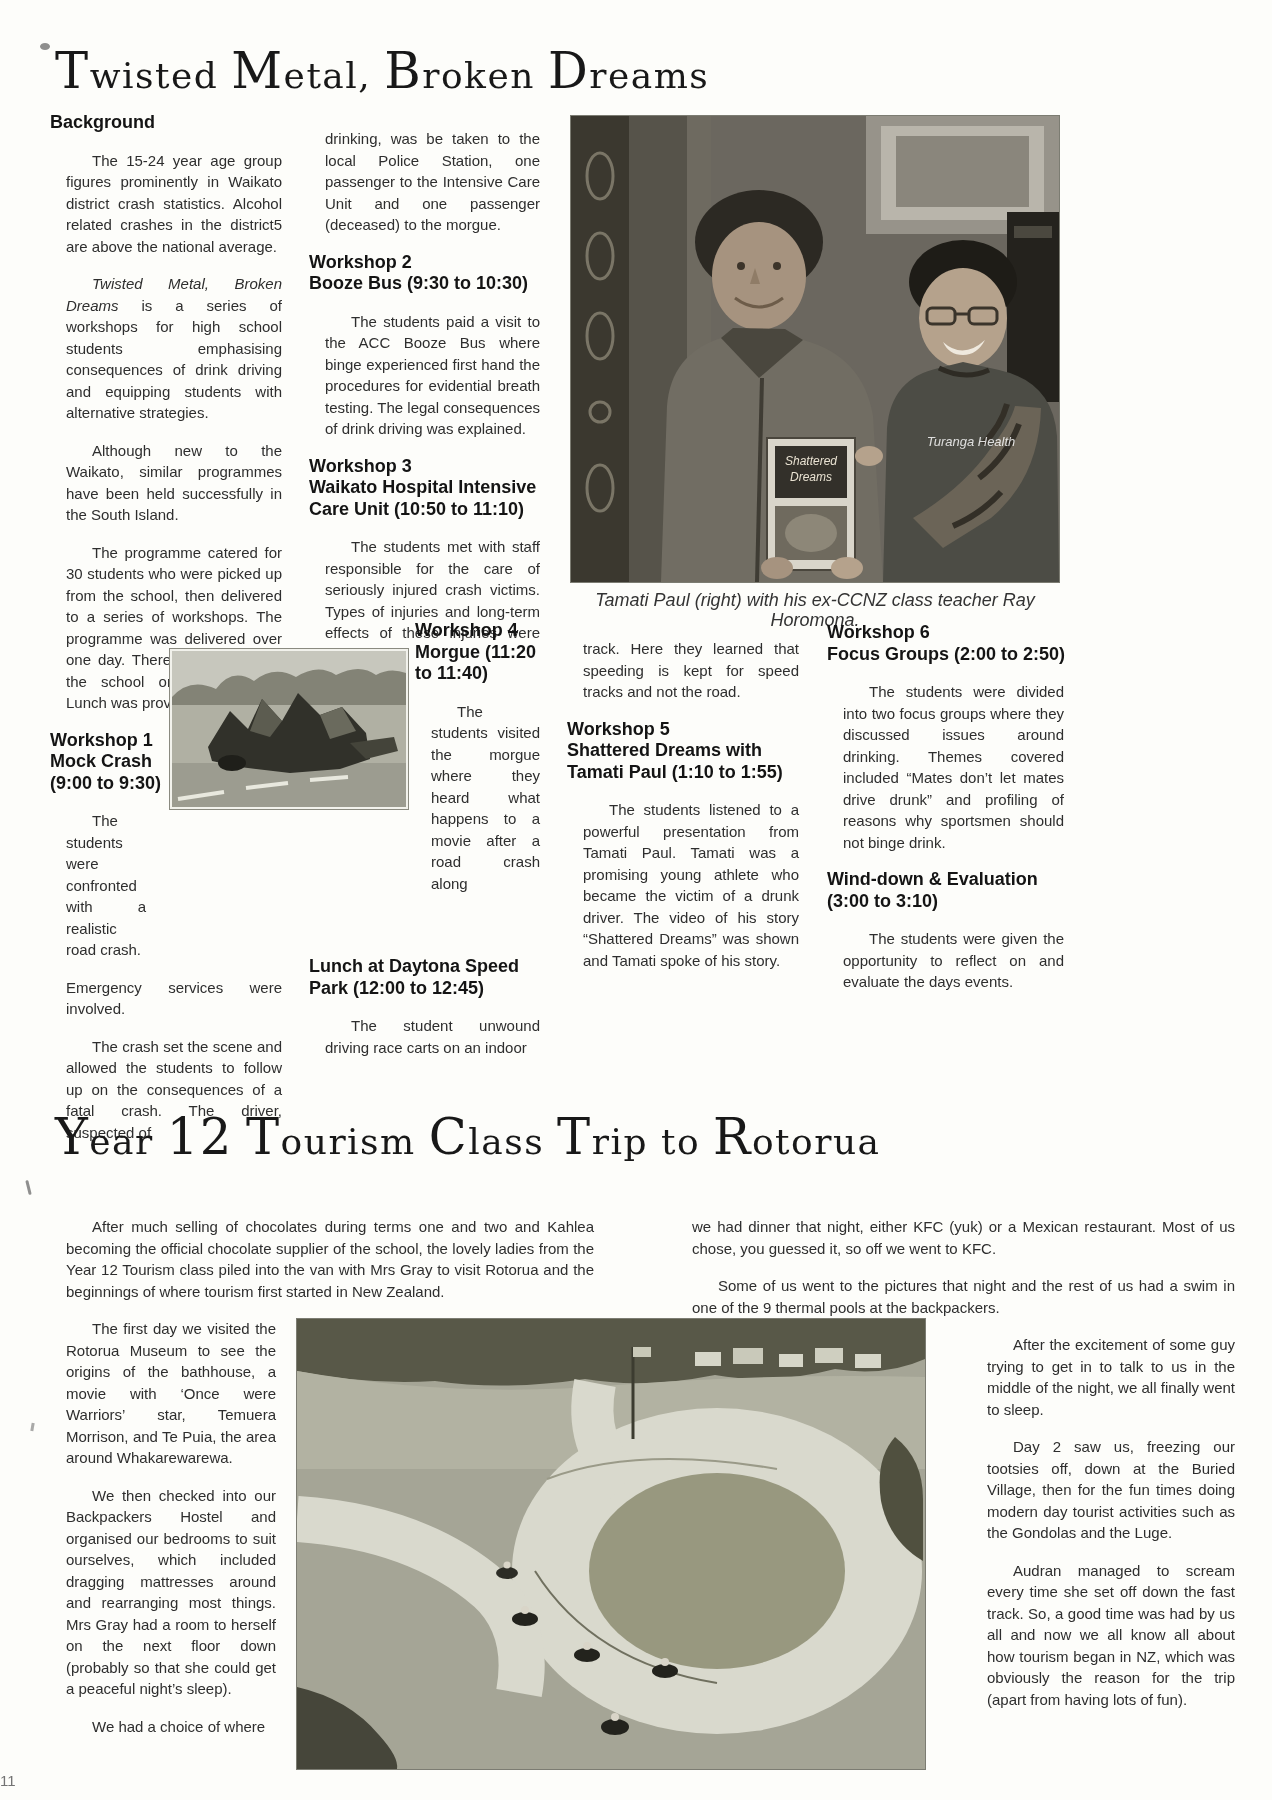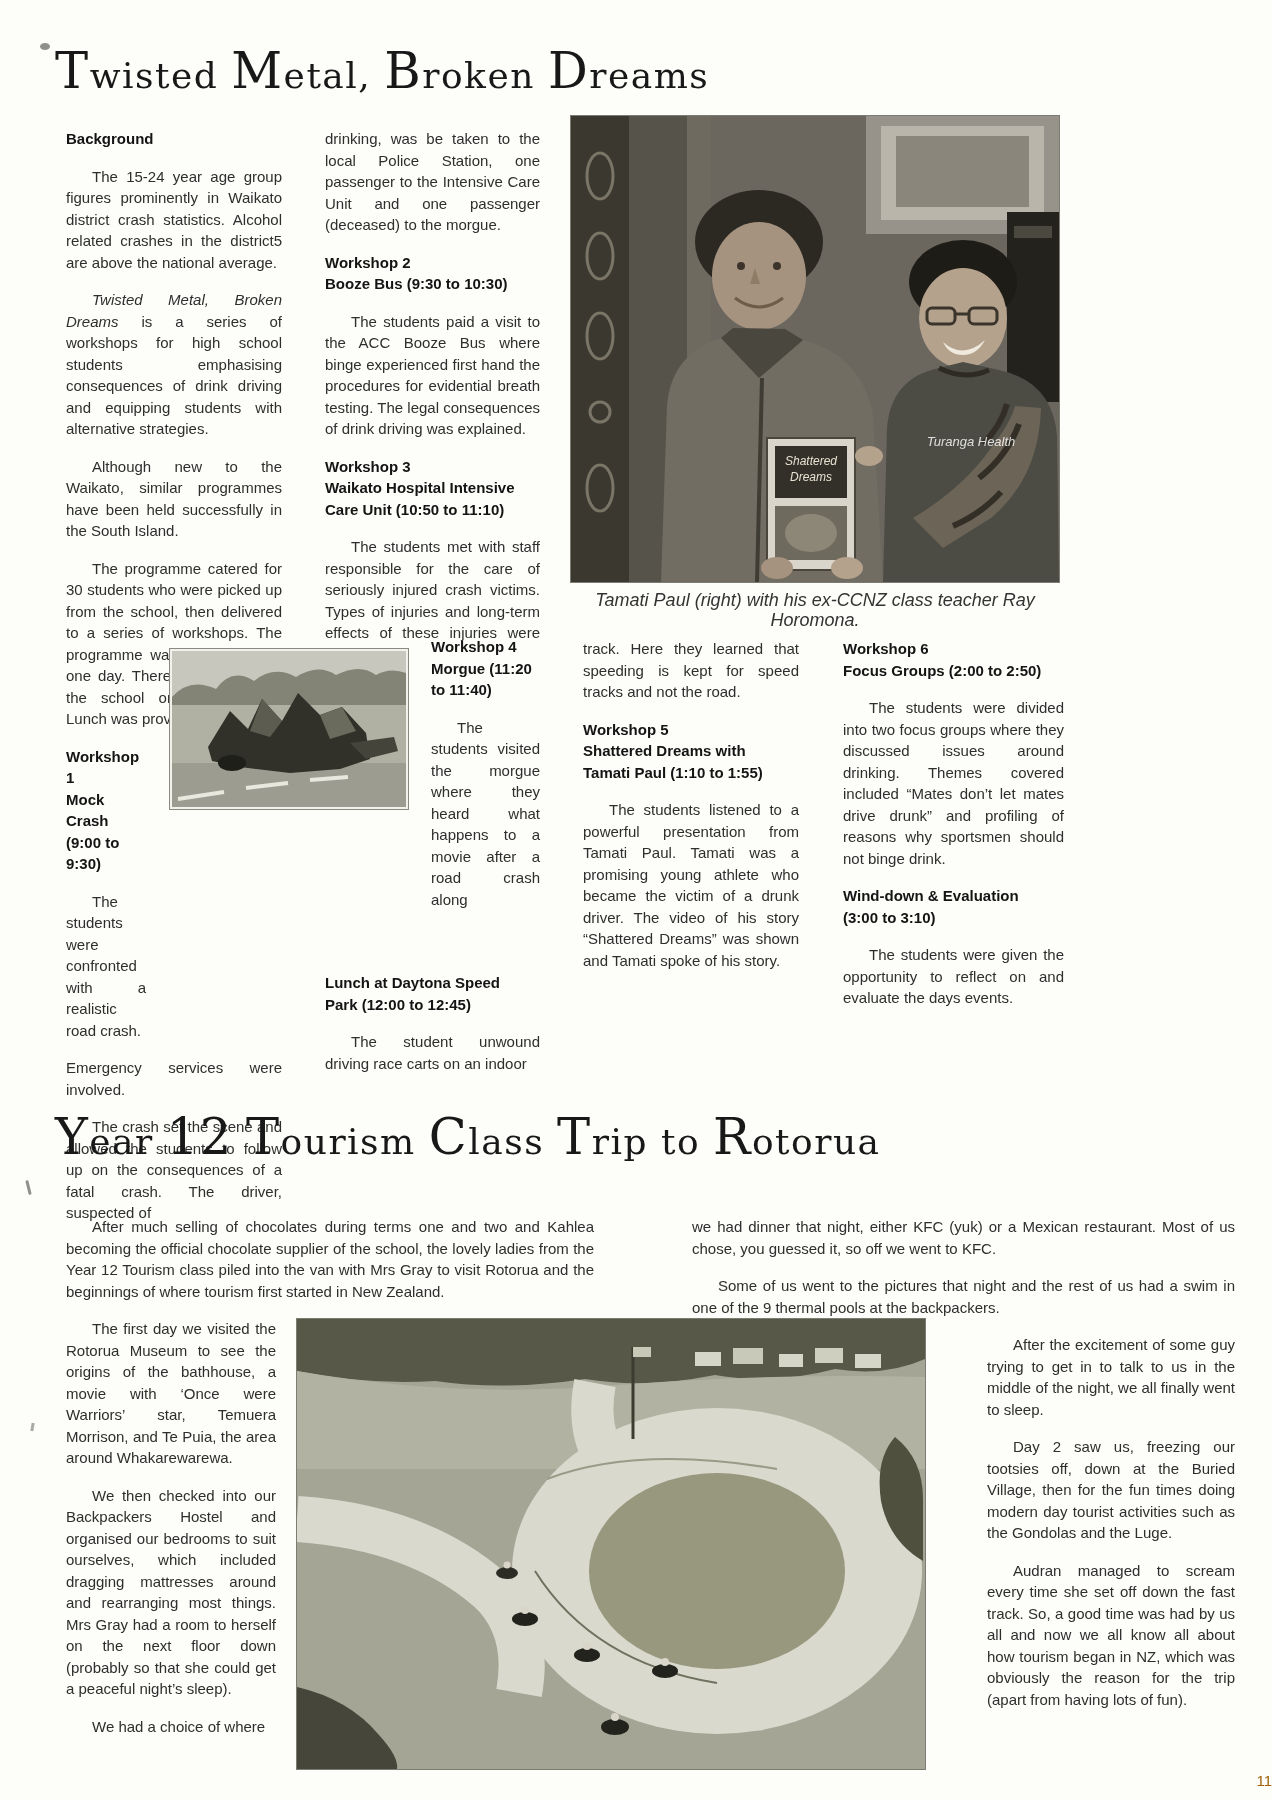--- a/index.html
+++ b/index.html
@@ -4,30 +4,30 @@
 <style>
   html,body{margin:0;padding:0;}
   body{width:1272px;height:1800px;background:#fdfdfa;font-family:"Liberation Sans",sans-serif;}
   .page{position:relative;width:1272px;height:1800px;background:#fdfdfa;overflow:hidden;color:#2e2e2e;}
   .art-title{position:absolute;margin:0;font-family:"DejaVu Serif",serif;font-weight:400;
     font-size:36px;letter-spacing:1.5px;color:#181818;white-space:nowrap;}
   .art-title .cap{font-size:1.38em;}
   .col{position:absolute;font-size:15px;line-height:21.5px;text-align:justify;color:#2e2e2e;}
   .col p{margin:16px;}
   .col p.ind{text-indent:26px;}
-  h3.wh{margin:16px;font-size:15px;line-height:21.5px;font-weight:bold;color:#141414;text-align:left;}
+  h3.wh{margin:0;font-size:18px;line-height:21.5px;font-weight:bold;color:#141414;text-align:left;}
   .gap{margin-top:15px;}
   .sgap{margin-top:10px;}
   .wh .line{display:block;}
   .narrow{width:112px;}
   .it{font-style:italic;}
   .photo{position:absolute;border:1px solid #7c7c72;background:#9a9a8e;box-sizing:border-box;}
   .photo svg{display:block;}
   .caption{position:absolute;font-size:18px;font-style:italic;text-align:center;color:#333;line-height:20px;}
-  .pagenum{position:absolute;left:0;top:1772px;width:1272px;text-align:right;font-size:15px;color:#a16207;}
+  .pagenum{position:absolute;left:0;top:1772px;width:1272px;text-align:left;font-size:15px;color:#737373;}
   .artifact{position:absolute;background:#555;opacity:.65;}
   .a1{left:40px;top:43px;width:10px;height:7px;border-radius:50%;}
   .a2{left:27px;top:1180px;width:3px;height:15px;border-radius:2px;transform:rotate(-14deg);}
   .a3{left:31px;top:1423px;width:3px;height:8px;transform:rotate(10deg);opacity:.5;}
   svg text{font-family:"Liberation Sans",sans-serif;}
 </style>
 </head>
 <body>
 
 <div class="page">

